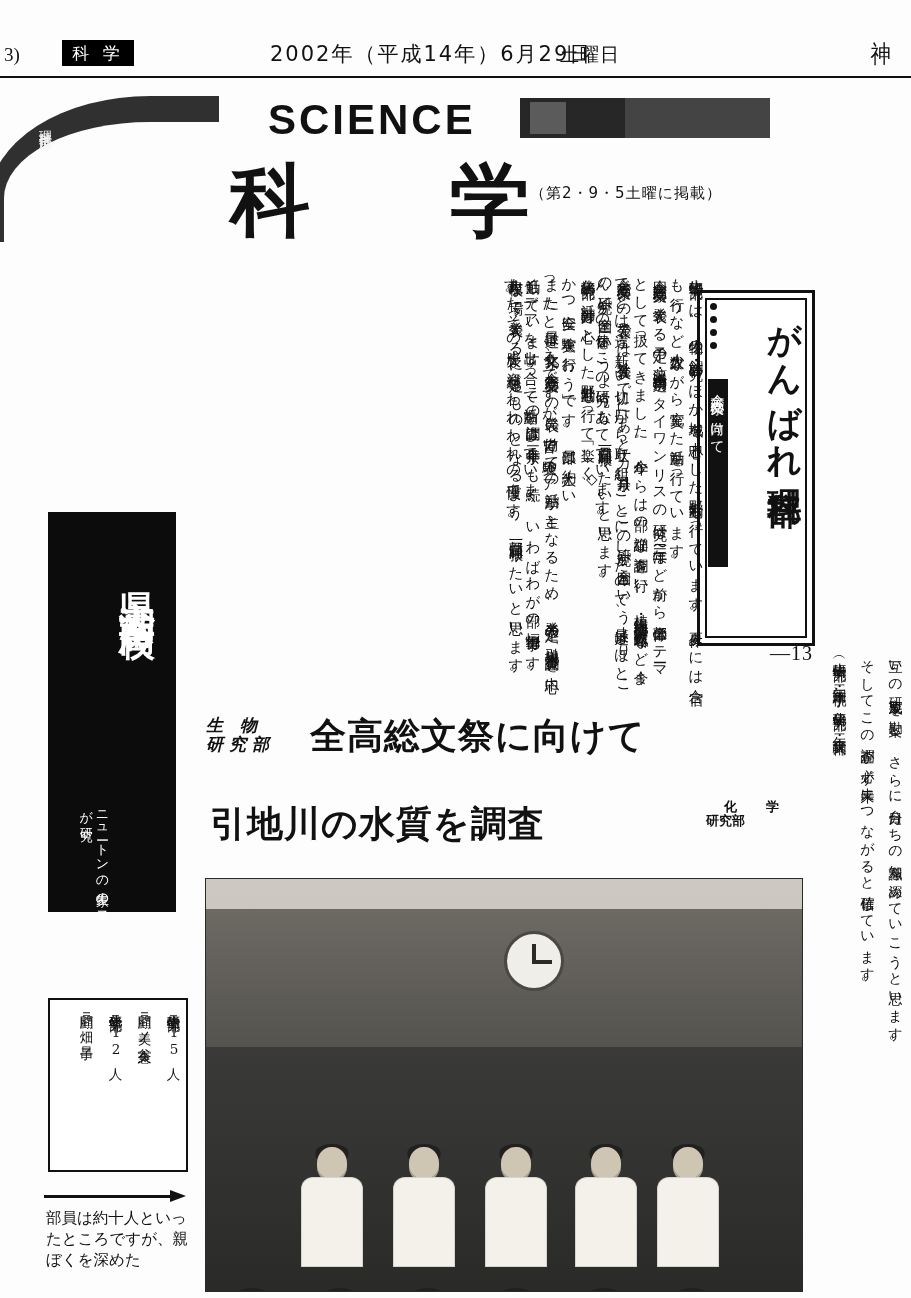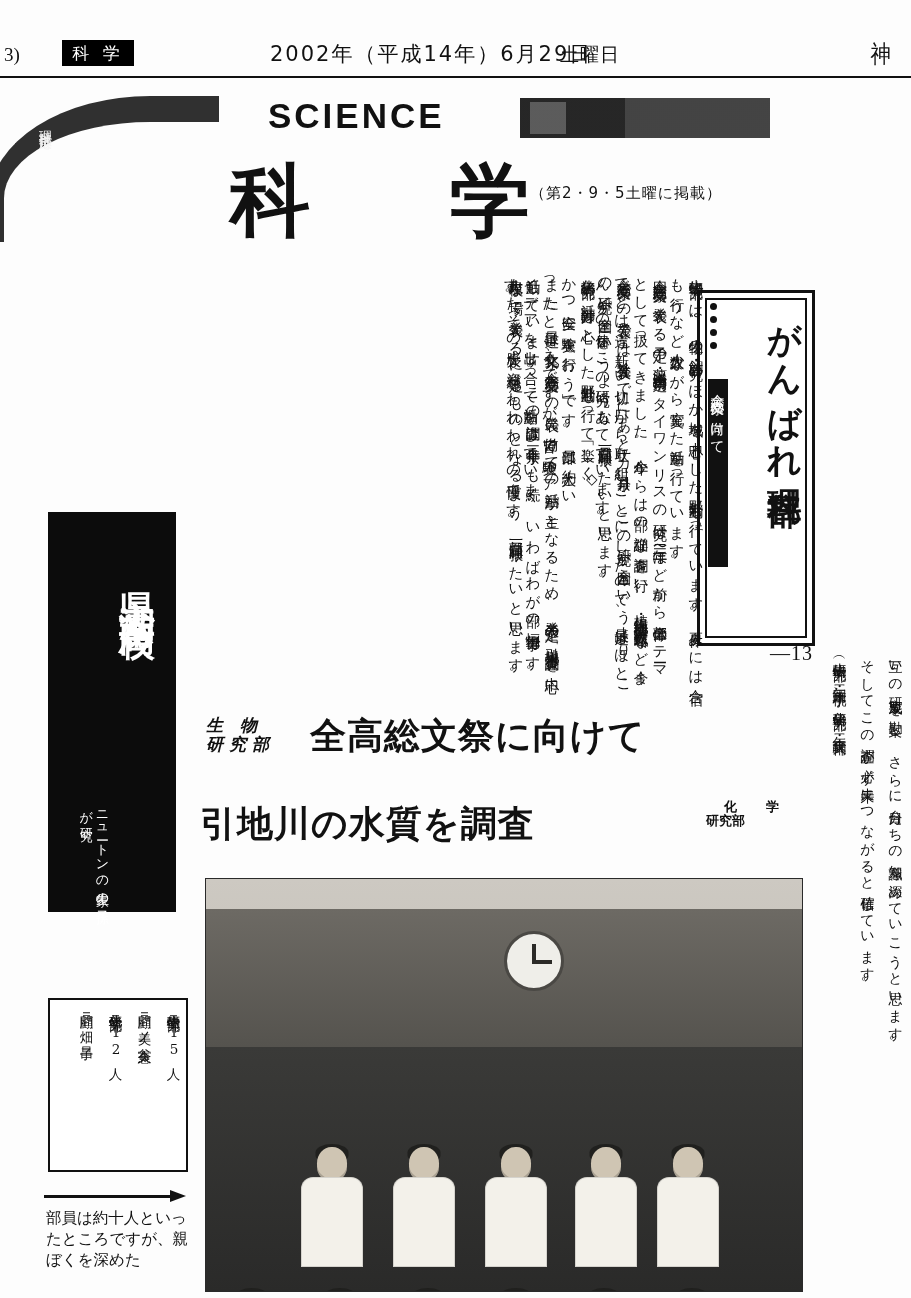--- a/index.html
+++ b/index.html
@@ -70,21 +70,21 @@
   .rule-top {
     position: absolute;
     left: 0; right: 0; top: 76px;
     height: 2px;
     background: #111;
   }
   
   .sci-en {
     position: absolute;
     left: 268px; top: 96px;
-    font-size: 35px;
+    font-size: 42px;
     font-weight: bold;
     letter-spacing: 3px;
     font-family: "Liberation Sans", sans-serif;
   }
   .sci-smudge {
     position: absolute;
     left: 520px; top: 98px;
     width: 250px; height: 40px;
     background:
       linear-gradient(90deg, rgba(20,20,20,0.92) 0 42%, rgba(35,35,35,0.85) 42% 100%);
@@ -282,21 +282,21 @@
     width: 100px;
     font-size: 17px;
     font-weight: bold;
     line-height: 1.1;
     font-family: "DejaVu Serif", serif;
     font-style: italic;
   }
   .hl1-kicker .l2 { letter-spacing: 6px; }
   .hl2 {
     position: absolute;
-    left: 200px; top: 800px;
+    left: 210px; top: 800px;
     font-size: 36px;
     font-weight: bold;
     font-family: "DejaVu Serif", serif;
     letter-spacing: 1px;
     white-space: nowrap;
     text-align: center;
   }
   .hl2-kicker {
     position: absolute;
     left: 706px; top: 800px;

